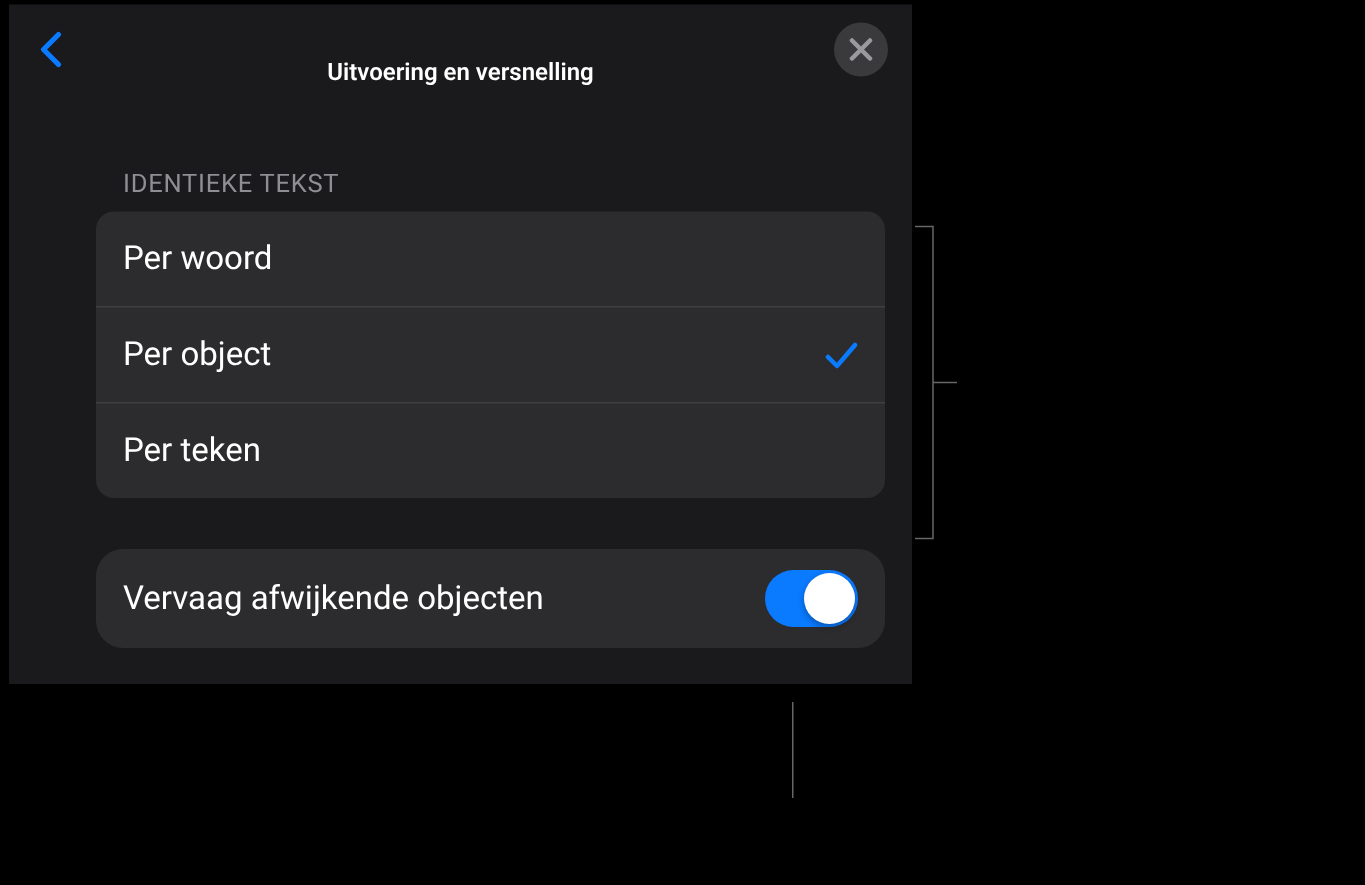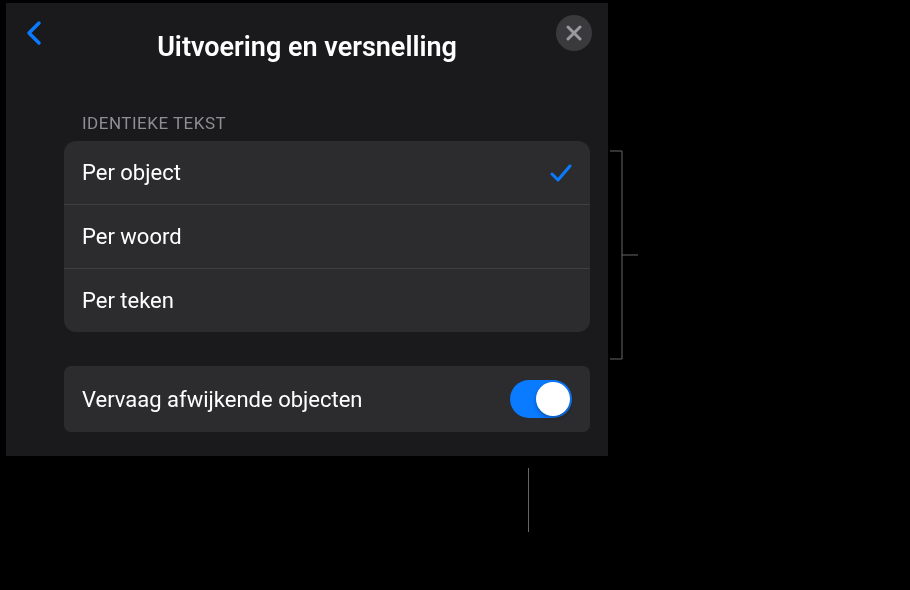--- a/index.html
+++ b/index.html
@@ -46,21 +46,21 @@
     .back-chevron svg {
       width: 18px;
       height: 28px;
     }
     
     .header-title {
       position: absolute;
       left: 50%;
       transform: translateX(-50%);
       color: #fff;
-      font-size: 27px;
+      font-size: 16px;
       font-weight: 600;
       margin-top: 28px;
     }
     
     .close-button {
       width: 36px;
       height: 36px;
       border-radius: 50%;
       background: #3a3a3c;
       display: flex;
@@ -114,21 +114,21 @@
       font-weight: 400;
     }
     
     .checkmark {
       width: 22px;
       height: 22px;
     }
     
     .toggle-group {
       background: #2c2c2e;
-      border-radius: 7px;
+      border-radius: 18px;
       overflow: hidden;
     }
     
     .toggle-row {
       display: flex;
       align-items: center;
       justify-content: space-between;
       padding: 14px 18px;
     }
     
@@ -194,28 +194,28 @@
     </div>
   </div>
 
   <div class="content">
 
     <div class="section-header">IDENTIEKE TEKST</div>
 
     <div class="list-group">
 
       <div class="list-item">
+        <span class="list-item-label">Per woord</span>
+      </div>
+
+      <div class="list-item">
         <span class="list-item-label">Per object</span>
         <svg class="checkmark" viewBox="0 0 22 22">
           <path d="M 2 12 L 8 18 L 20 4" stroke="#0a7aff" stroke-width="3" fill="none" stroke-linecap="round" stroke-linejoin="round"></path>
         </svg>
-      </div>
-
-      <div class="list-item">
-        <span class="list-item-label">Per woord</span>
       </div>
 
       <div class="list-item">
         <span class="list-item-label">Per teken</span>
       </div>
 
     </div>
 
     <div class="toggle-group">
       <div class="toggle-row">

